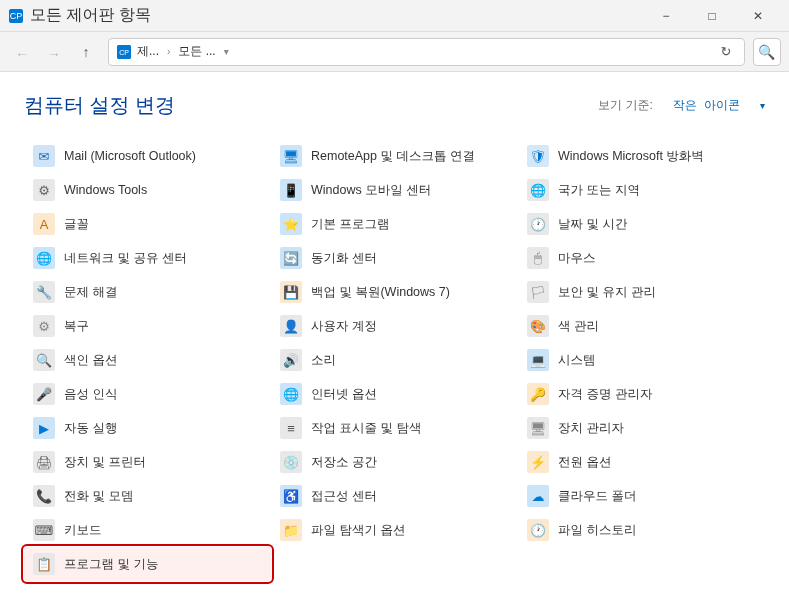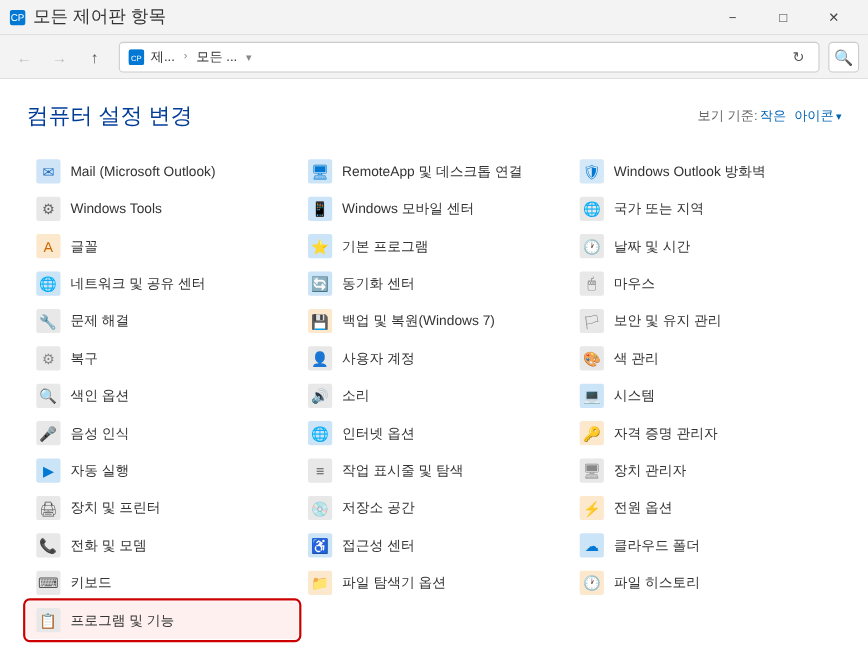--- a/index.html
+++ b/index.html
@@ -147,21 +147,21 @@
     .page-title {
       font-size: 20px;
       font-weight: 300;
       color: #003d99;
     }
     .view-options {
       font-size: 12px;
       color: #333;
       display: flex;
       align-items: center;
-      gap: 2px;
+      gap: 20px;
     }
     .view-label { color: #666; }
     .view-value { color: #0063b1; cursor: pointer; font-family: Liberation Mono, monospace; }
     .view-chevron { color: #0063b1; font-size: 10px; }
 
     .items-grid {
       display: grid;
       grid-template-columns: repeat(3, 1fr);
       gap: 0;
     }
@@ -261,21 +261,21 @@
       <div class="control-item">
         <div class="item-icon">
           <div class="icon-box" style="background: rgb(204, 228, 247); color: rgb(0, 120, 212); font-size: 13px;">🖥</div>
         </div>
         <span class="item-label">RemoteApp 및 데스크톱 연결</span>
       </div>
       <div class="control-item">
         <div class="item-icon">
           <div class="icon-box" style="background: rgb(212, 232, 247); color: rgb(0, 120, 212); font-size: 13px;">🛡</div>
         </div>
-        <span class="item-label">Windows Outlook 방화벽</span>
+        <span class="item-label">Windows Microsoft 방화벽</span>
       </div>
       <div class="control-item">
         <div class="item-icon">
           <div class="icon-box" style="background: rgb(232, 232, 232); color: rgb(102, 102, 102); font-size: 13px;">⚙</div>
         </div>
         <span class="item-label">Windows Tools</span>
       </div>
       <div class="control-item">
         <div class="item-icon">
           <div class="icon-box" style="background: rgb(204, 228, 247); color: rgb(0, 120, 212); font-size: 13px;">📱</div>

